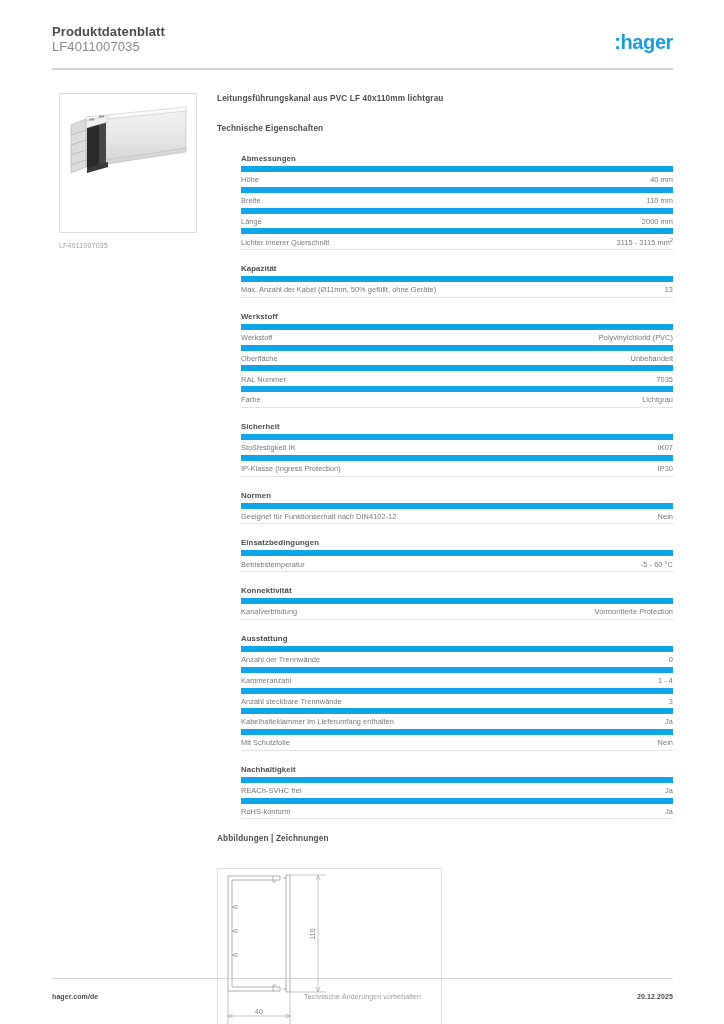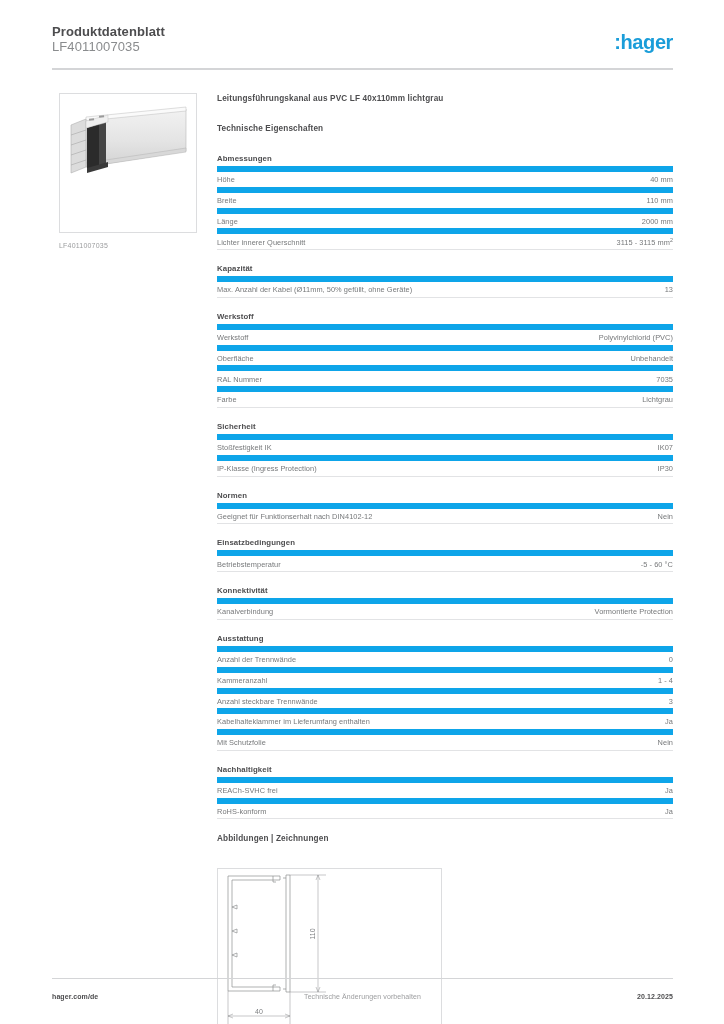--- a/index.html
+++ b/index.html
@@ -115,21 +115,21 @@
     line-height: 11px;
   }
   .section-main-title {
     font-size: 8.2px;
     font-weight: bold;
     color: #4d4d4f;
     letter-spacing: 0.15px;
     margin: 0 0 19px 0;
     line-height: 11px;
   }
-  .spec-group { margin-bottom: 13px; }
+  .spec-group { margin-bottom: 13px; margin-left: 24px; }
   .spec-group-title {
     font-size: 7.8px;
     font-weight: bold;
     color: #4d4d4f;
     letter-spacing: 0.1px;
     line-height: 11px;
     padding-bottom: 2px;
   }
   .spec-row {
     display: flex;

